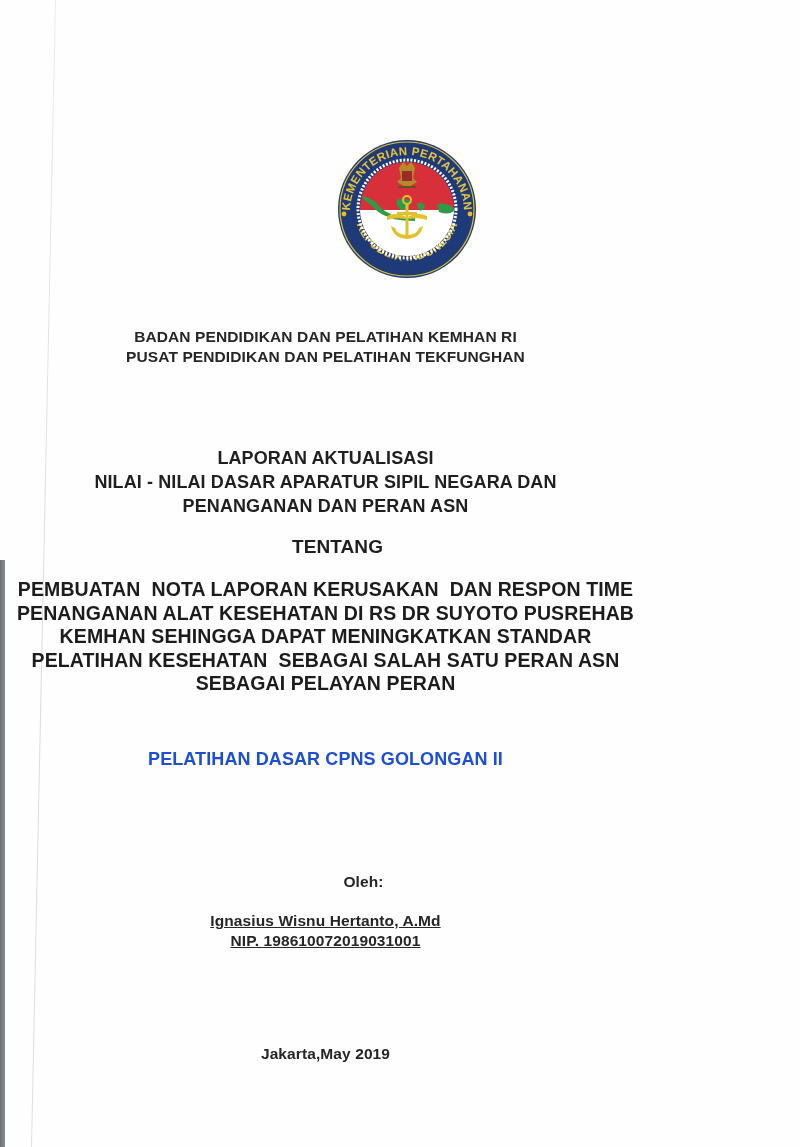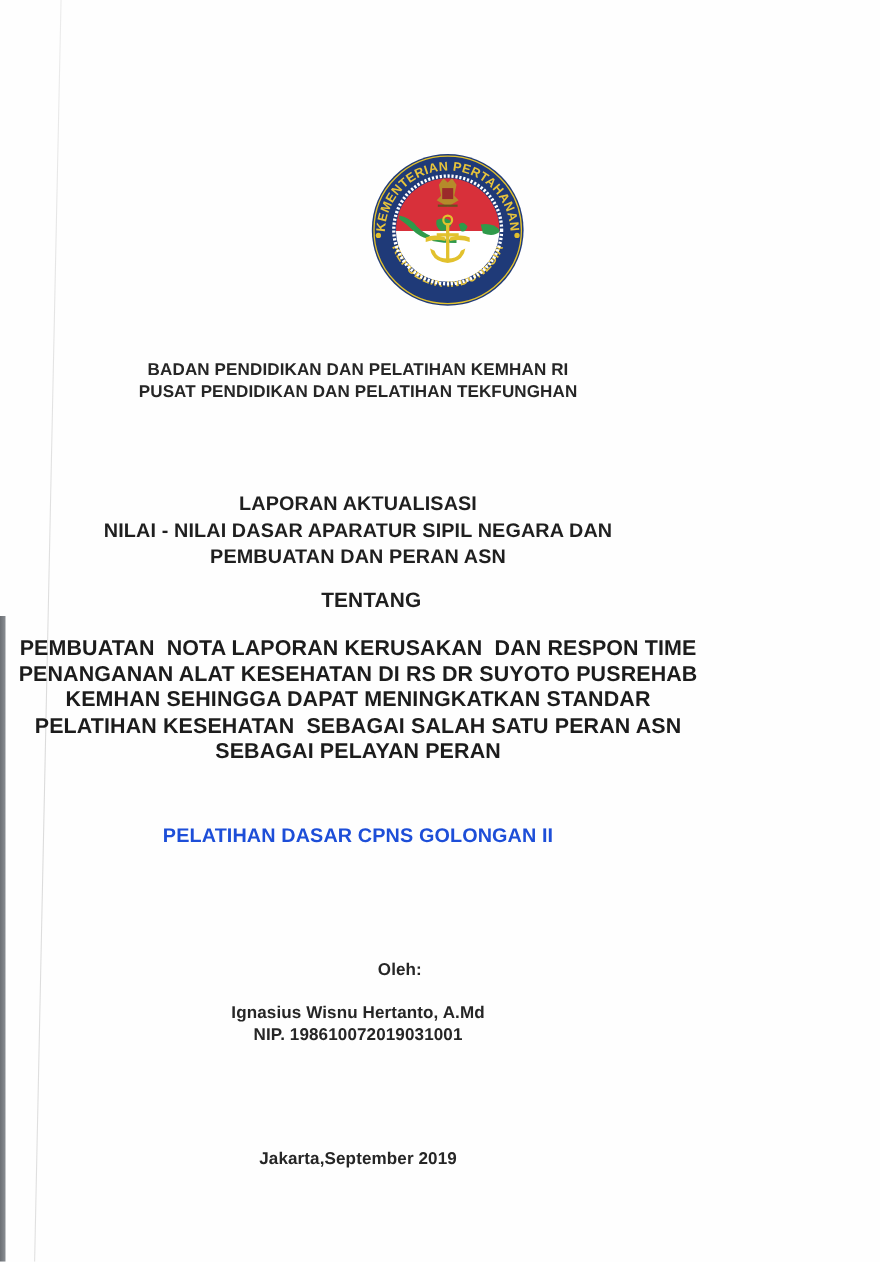--- a/index.html
+++ b/index.html
@@ -84,20 +84,21 @@
       font-size: 15.5px;
       line-height: 20px;
       color: #262626;
       padding-left: 38px;
     }
     .author {
       top: 911px;
       font-size: 15.5px;
       line-height: 20px;
       color: #262626;
+      text-decoration: underline;
     }
     .place-date {
       top: 1044px;
       font-size: 15.5px;
       line-height: 20px;
       color: #262626;
     }
     .line { display: block; white-space: pre; }
   </style>
 </head>
@@ -159,21 +160,21 @@
   </div>
 
   <div class="text-block institution">
     <span class="line">BADAN PENDIDIKAN DAN PELATIHAN KEMHAN RI</span>
     <span class="line">PUSAT PENDIDIKAN DAN PELATIHAN TEKFUNGHAN</span>
   </div>
 
   <div class="text-block report-title">
     <span class="line">LAPORAN AKTUALISASI</span>
     <span class="line">NILAI - NILAI DASAR APARATUR SIPIL NEGARA DAN</span>
-    <span class="line">PEMBUATAN DAN PERAN ASN</span>
+    <span class="line">PENANGANAN DAN PERAN ASN</span>
   </div>
 
   <div class="text-block about-label">TENTANG</div>
 
   <div class="text-block topic">
     <span class="line">PEMBUATAN  NOTA LAPORAN KERUSAKAN  DAN RESPON TIME</span>
     <span class="line">PENANGANAN ALAT KESEHATAN DI RS DR SUYOTO PUSREHAB</span>
     <span class="line">KEMHAN SEHINGGA DAPAT MENINGKATKAN STANDAR</span>
     <span class="line">PELATIHAN KESEHATAN  SEBAGAI SALAH SATU PERAN ASN</span>
     <span class="line">SEBAGAI PELAYAN PERAN</span>
@@ -181,15 +182,15 @@
 
   <div class="text-block training">PELATIHAN DASAR CPNS GOLONGAN II</div>
 
   <div class="text-block by-label">Oleh:</div>
 
   <div class="text-block author">
     <span class="line">Ignasius Wisnu Hertanto, A.Md</span>
     <span class="line">NIP. 198610072019031001</span>
   </div>
 
-  <div class="text-block place-date">Jakarta,September 2019</div>
+  <div class="text-block place-date">Jakarta,May 2019</div>
 
 </div>
 
 </body></html>

